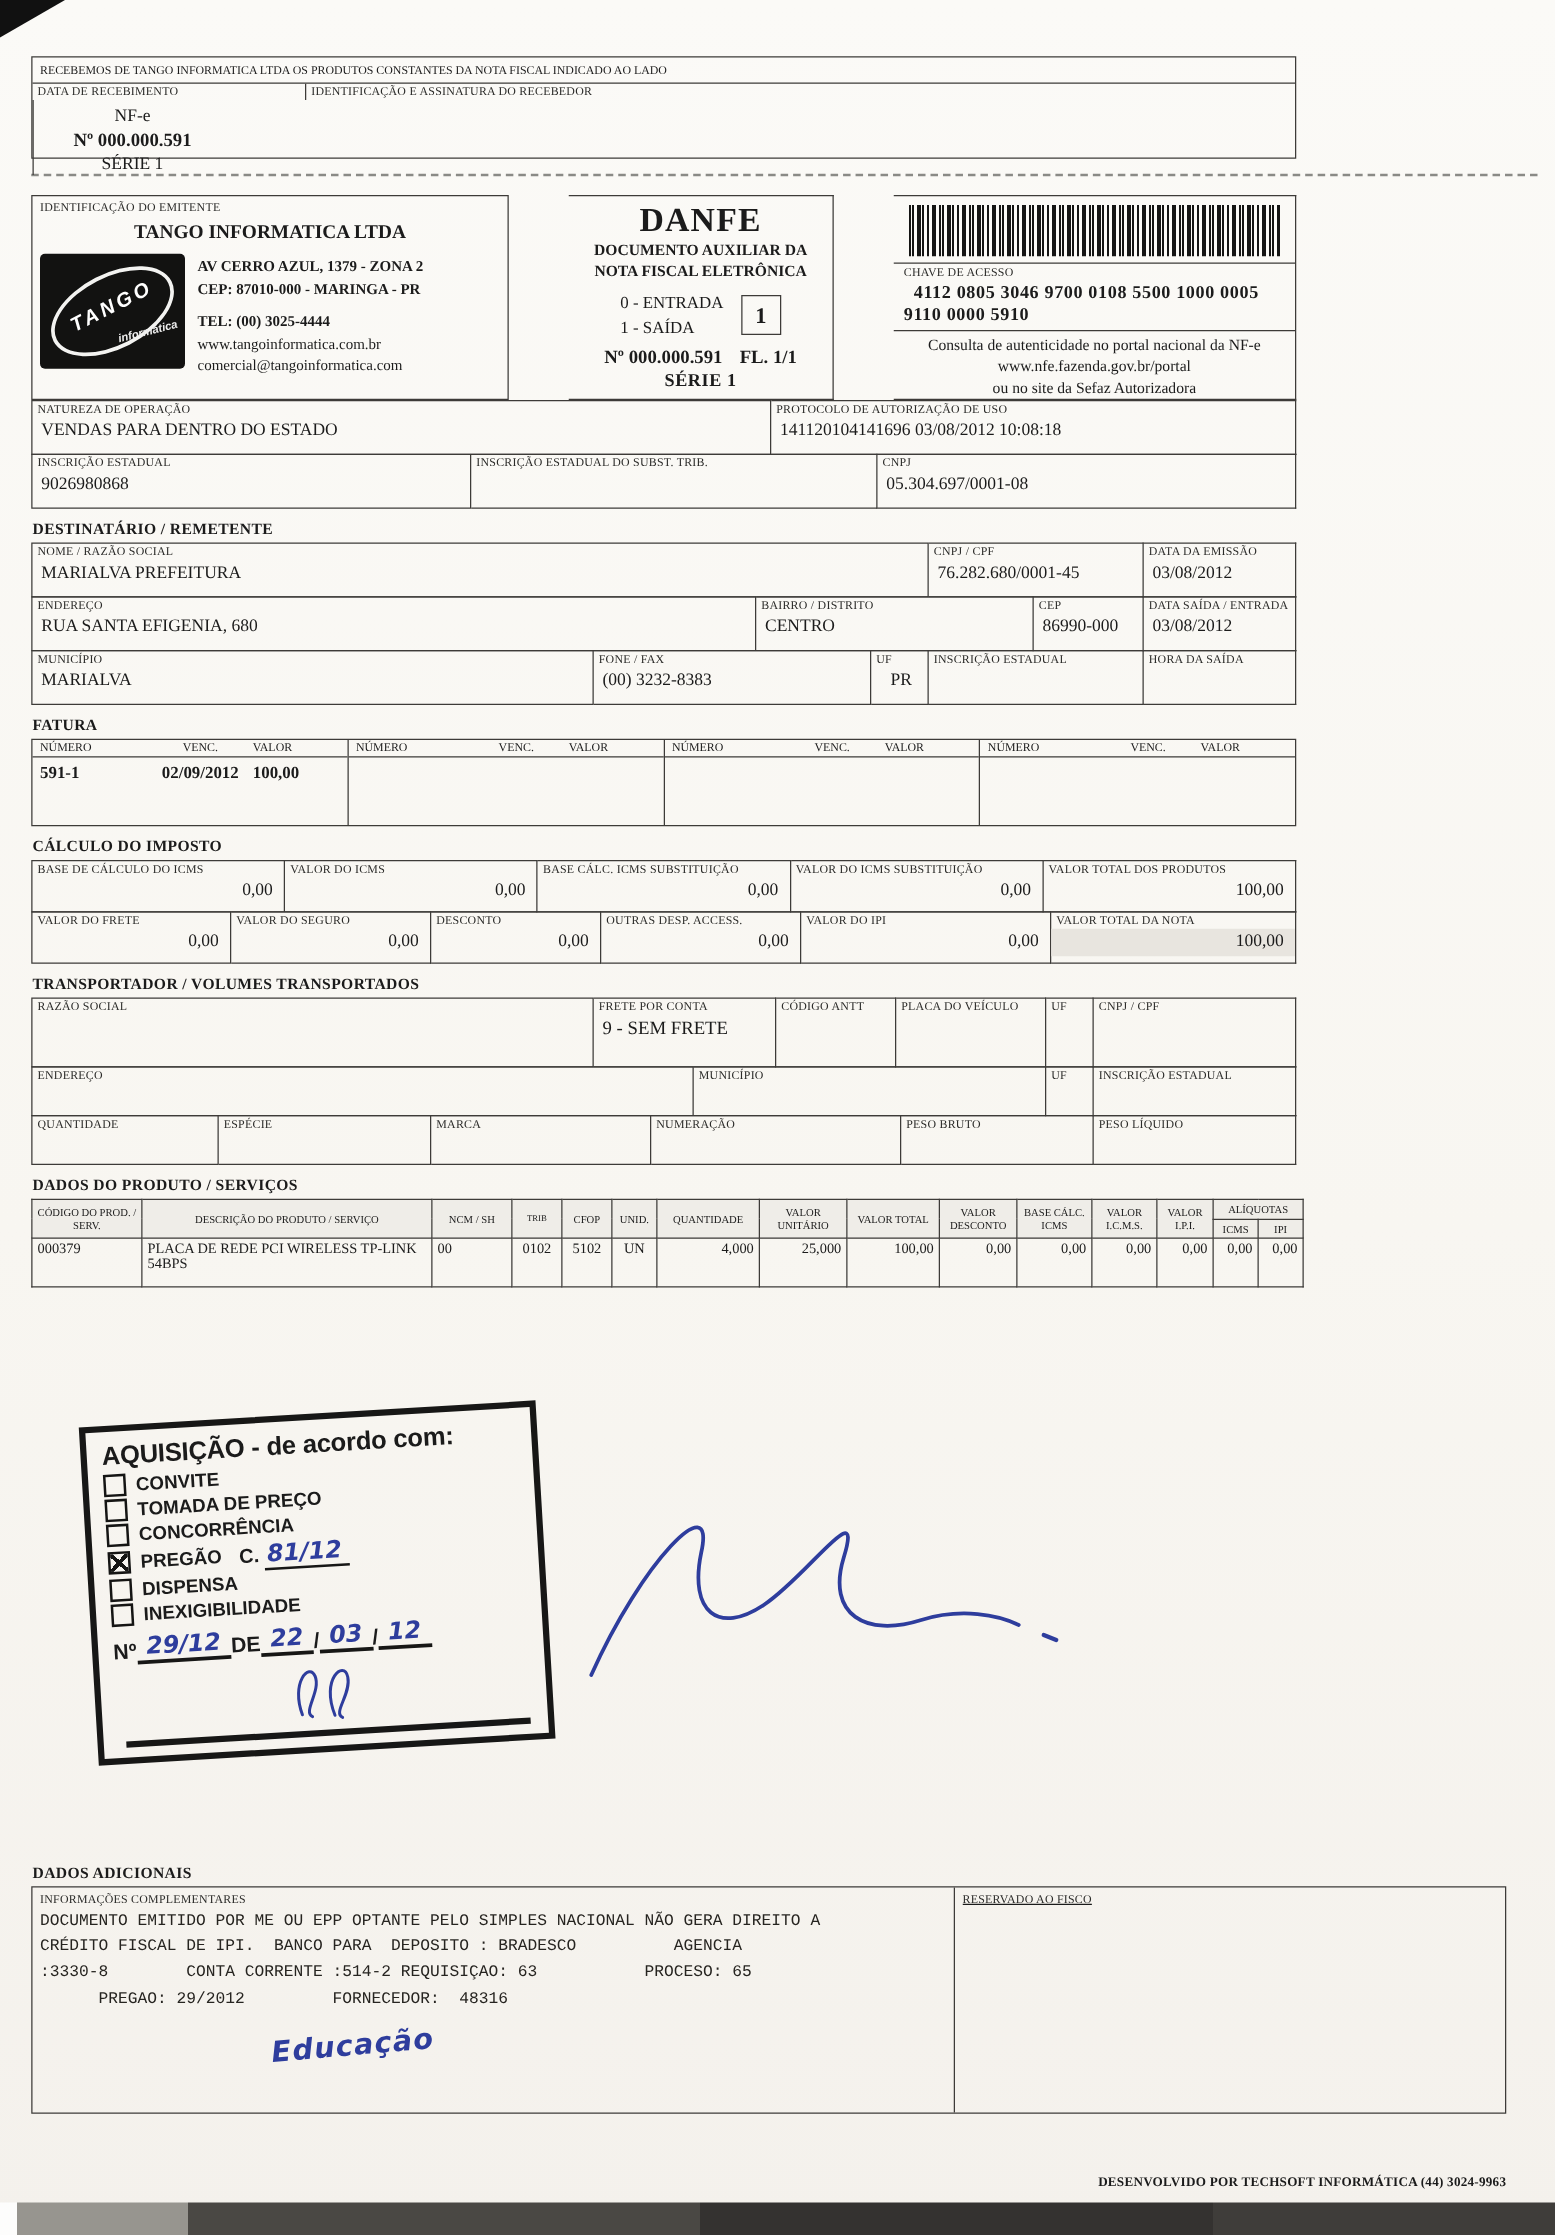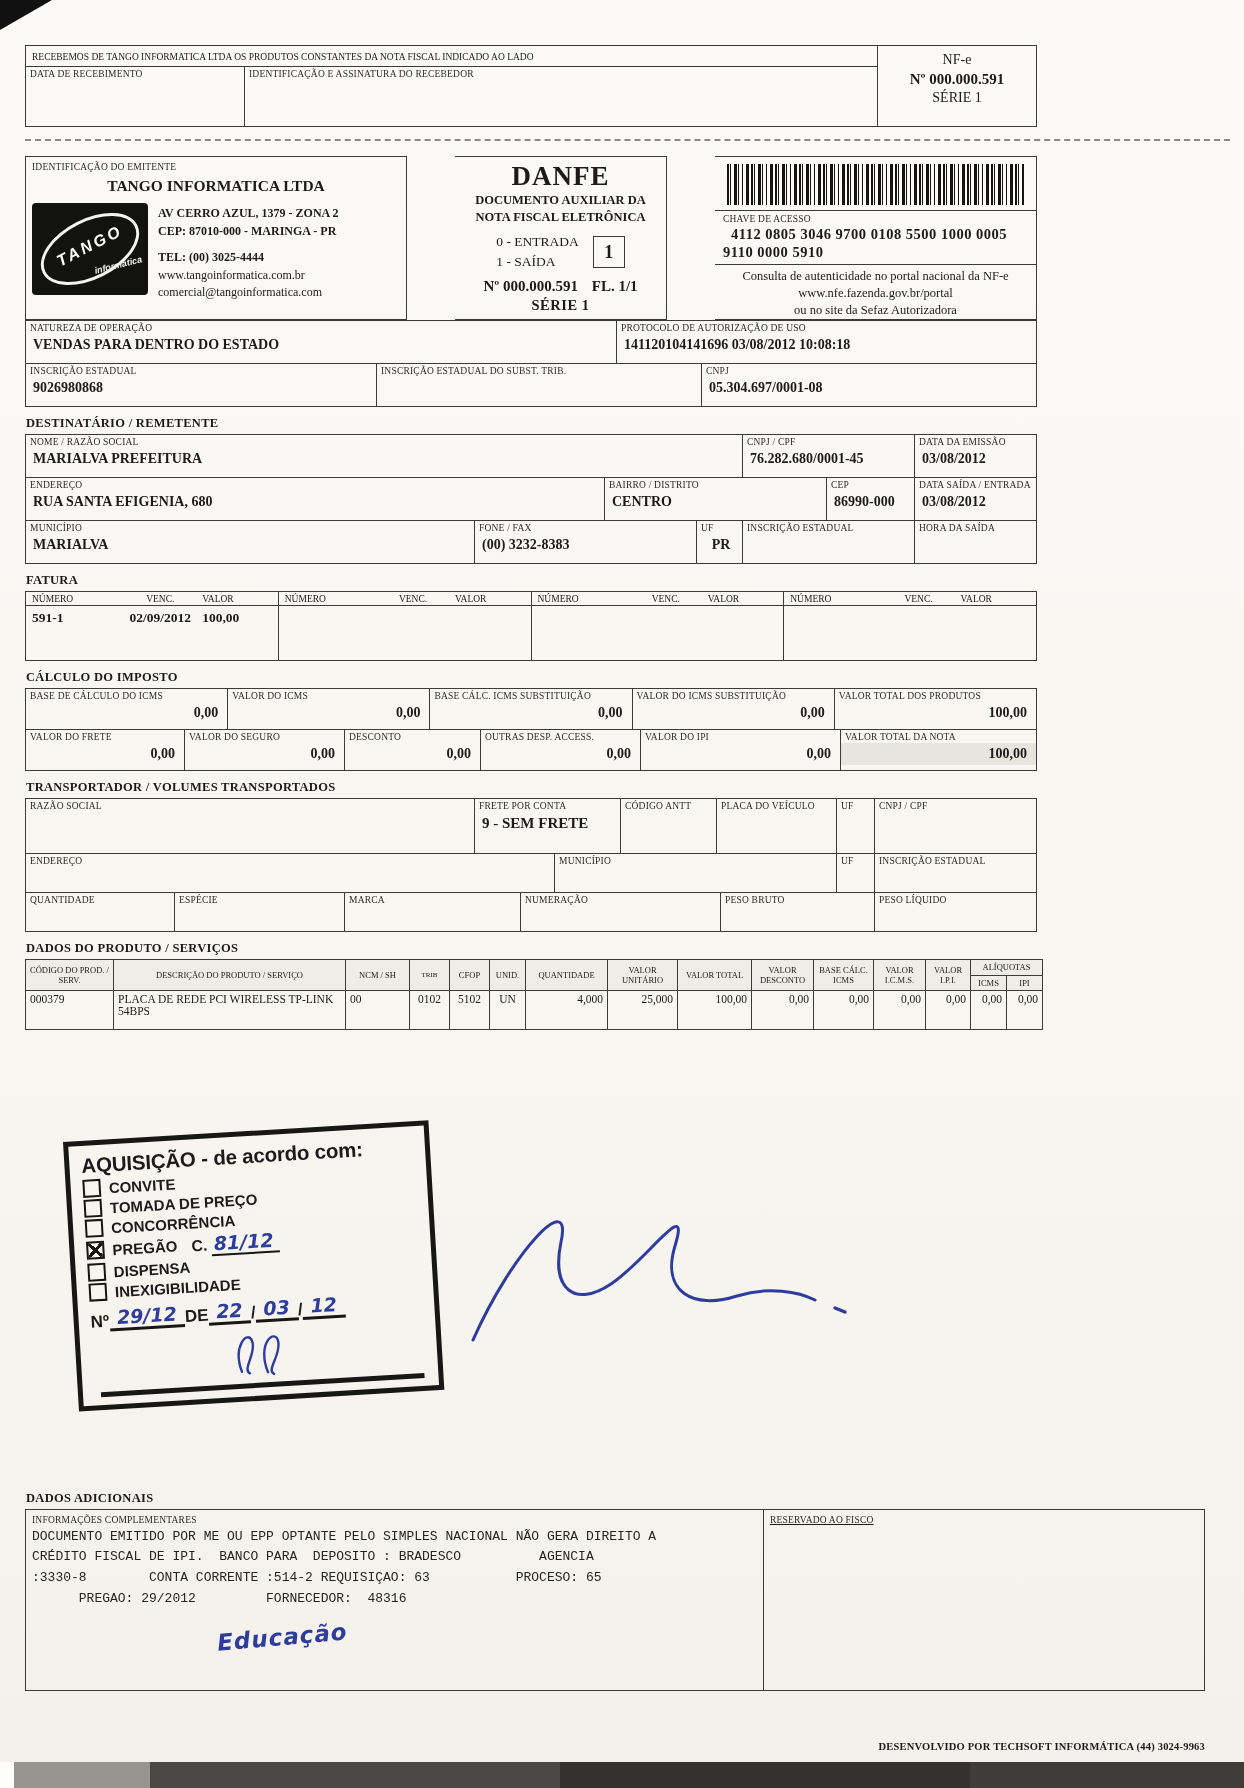--- a/index.html
+++ b/index.html
@@ -5,25 +5,25 @@
   html,body{margin:0;padding:0;background:#dcdcda;}
   .page{position:relative;width:1244px;height:1788px;overflow:hidden;
         background:linear-gradient(180deg,#fbfaf7 0%,#f8f6f1 55%,#f4f1ec 100%);
         font-family:"Liberation Serif",serif;color:#1b1b1b;}
   .form{position:absolute;left:25px;top:45px;width:1012px;}
   .row{display:flex;}
   .row + .row{margin-top:-1px;}
   .cell{box-sizing:border-box;border:1px solid #3d3b38;border-left:none;position:relative;}
   .cell:first-child{border-left:1px solid #3d3b38;}
   .lbl{display:block;font-size:9.5px;line-height:1.2;color:#2b2b29;padding:2px 3px 0 4px;letter-spacing:.2px;white-space:nowrap;overflow:hidden;}
-  .val{display:block;font-weight:bold;font-size:14px;line-height:1.25;padding:2px 4px 2px 7px;white-space:nowrap;}
+  .val{display:block;font-weight:normal;font-size:14px;line-height:1.25;padding:2px 4px 2px 7px;white-space:nowrap;}
   .val.num{text-align:right;padding-right:9px;}
   .sect{font-weight:bold;font-size:12.5px;letter-spacing:.3px;margin:9px 0 3px 1px;}
   
-  .recibo{display:flex;height:80px;border:1px solid #3d3b38;}
+  .recibo{display:flex;height:80px;border:1px solid #3d3b38;flex-direction:column;}
   .recibo-left{flex:1;display:flex;flex-direction:column;}
   .recibo-statement{border-bottom:1px solid #3d3b38;font-size:9.5px;padding:6px 6px 4px 6px;}
   .recibo-bottom{flex:1;display:flex;}
   .recibo-data{width:218px;border-right:1px solid #3d3b38;}
   .recibo-assin{flex:1;}
   .recibo-right{width:158px;border-left:1px solid #3d3b38;text-align:center;padding-top:6px;}
   .nfe-t{font-size:14px;}
   .nfe-n{font-size:15px;font-weight:bold;margin-top:3px;}
   .nfe-s{font-size:14px;margin-top:2px;}
   .cutline{width:1205px;border-top:2px dashed #8a8a86;margin:12px 0 15px;}

